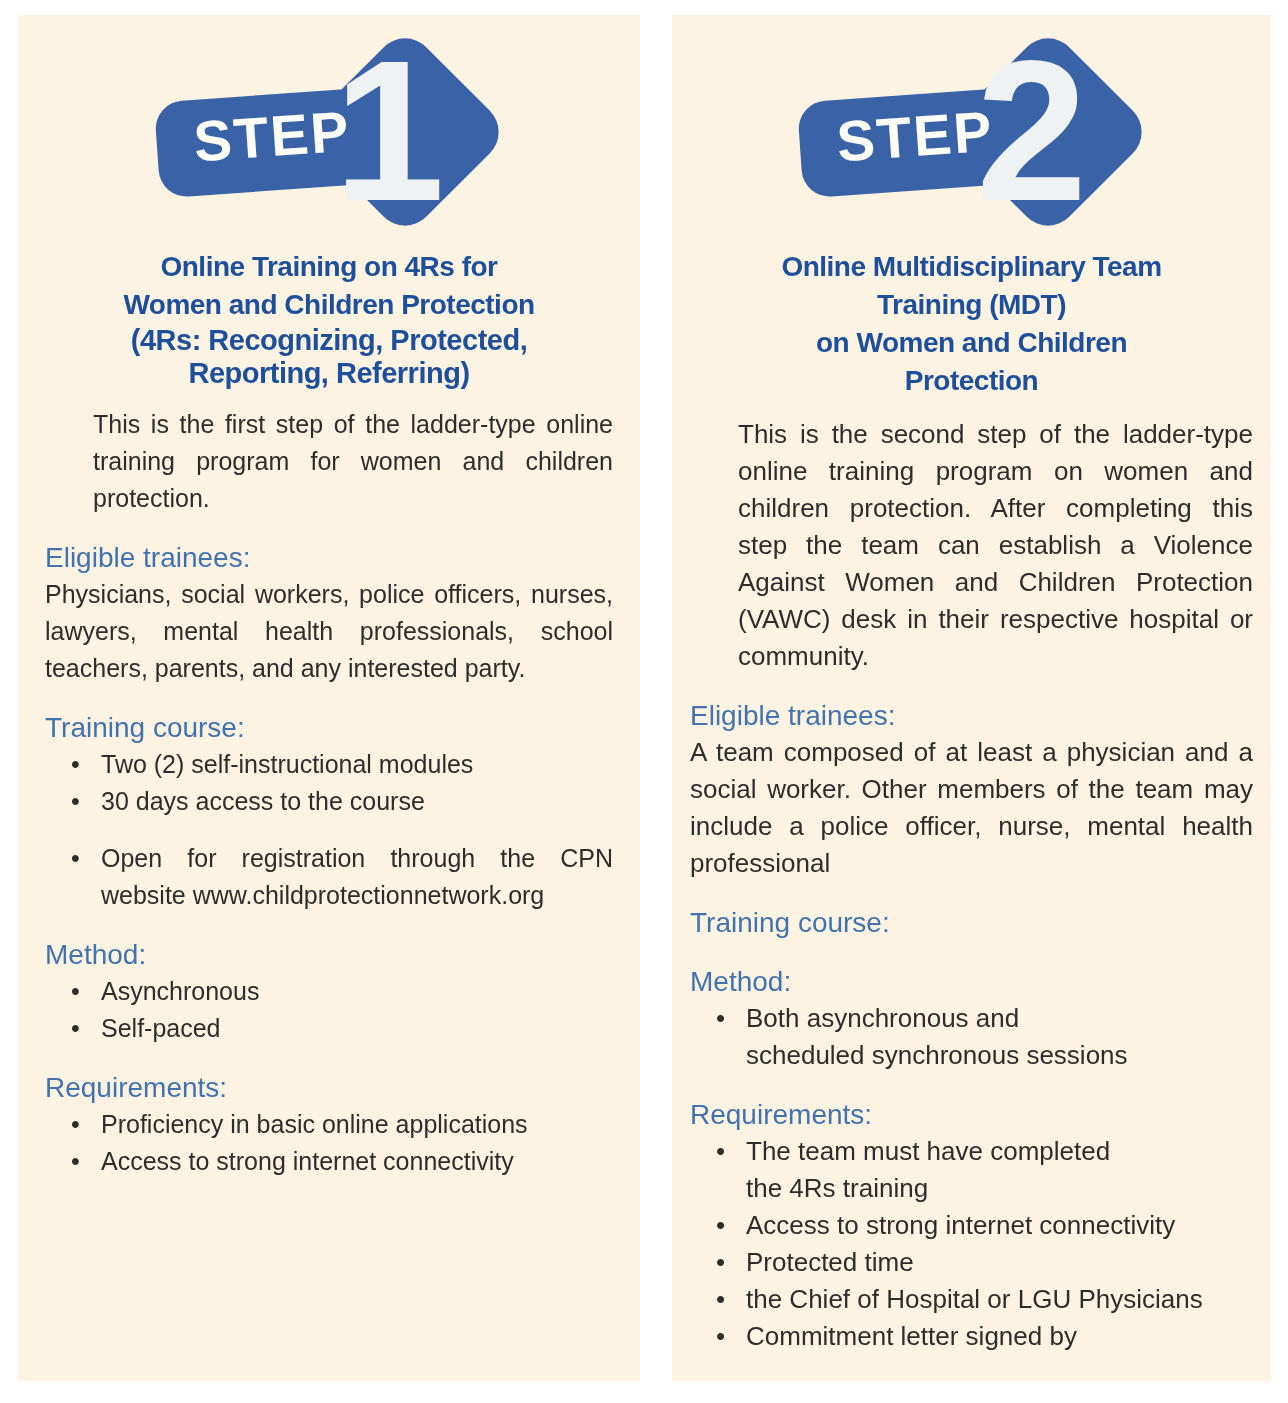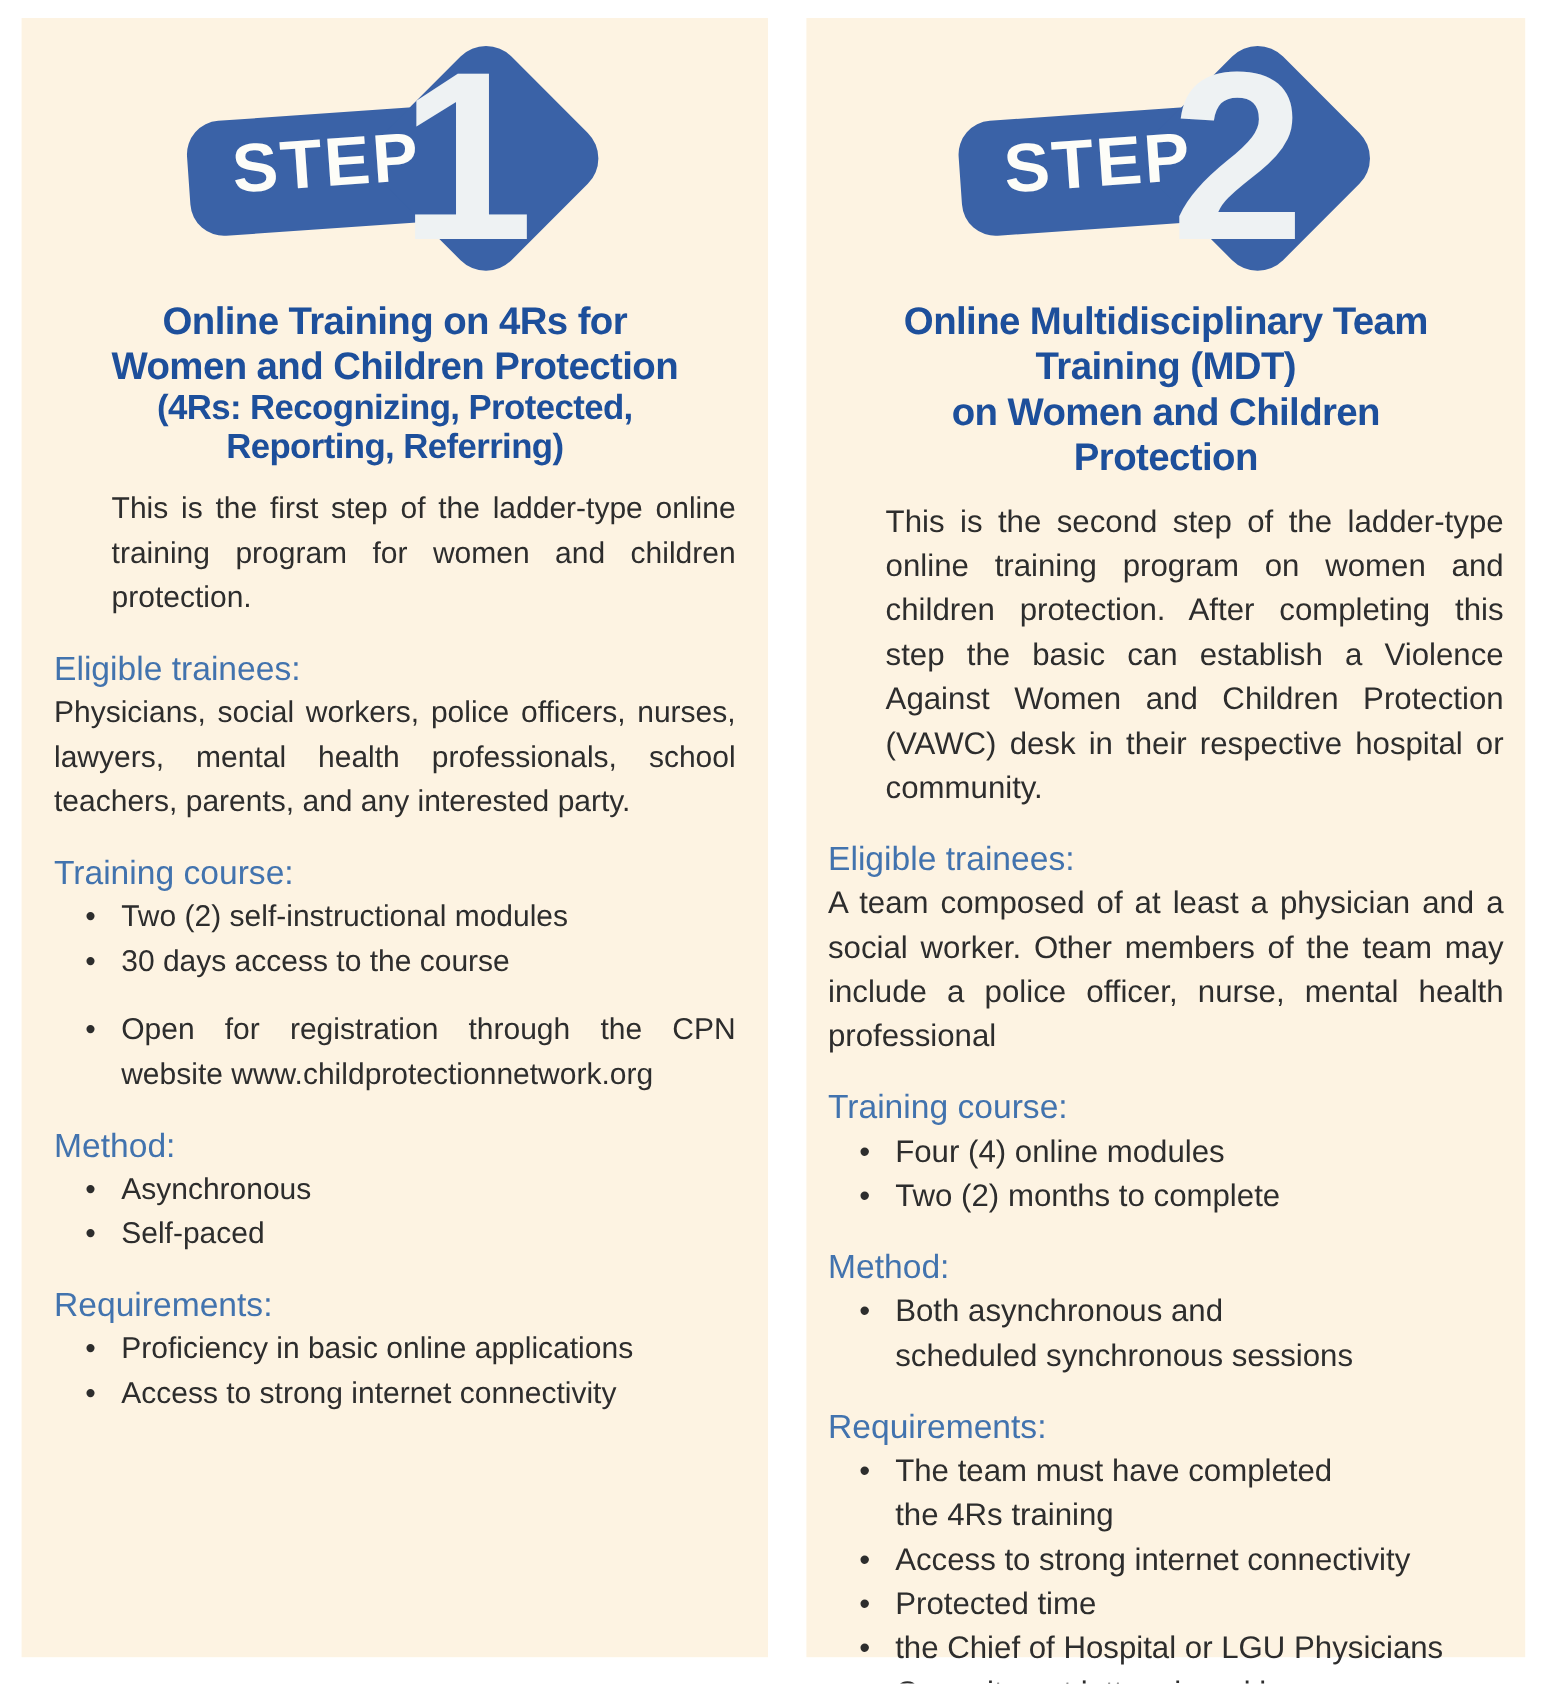--- a/index.html
+++ b/index.html
@@ -34,21 +34,21 @@
     color:#fdfdf8; transform:rotate(-4deg);
   }
   .step-number {
     position:absolute; left:235px; top:16px; width:150px; text-align:center;
     font-size:200px; line-height:200px; font-weight:bold; color:#eef2f3;
   }
 
   
   .title {
     margin-top:3px; text-align:center; color:#1d4f9b;
-    font-size:32px; font-weight:bold; line-height:38px; letter-spacing:-0.5px;
+    font-size:28px; font-weight:bold; line-height:38px; letter-spacing:-0.5px;
   }
   .subtitle {
     text-align:center; color:#1d4f9b;
     font-size:29px; font-weight:bold; line-height:33px; letter-spacing:-0.5px;
   }
 
   
   .intro { margin-top:16px; text-align:justify; line-height:37px;margin-left:48px; }
   .sec   { margin-top:22px; }
   .heading { color:#4273ae; font-size:28px; line-height:37px; }
@@ -137,36 +137,28 @@
     <div class="step-word">STEP</div>
     <div class="step-number">2</div>
   </div>
   <h1 class="title">
       <div class="tline">Online Multidisciplinary Team</div>
       <div class="tline">Training (MDT)</div>
       <div class="tline">on Women and Children</div>
       <div class="tline">Protection</div>
     </h1>
   <h2 class="subtitle"></h2>
-  <p class="intro">This is the second step of the ladder-type online training program on women and children protection.  After completing this step the basic can establish a Violence Against Women and Children Protection (VAWC) desk in their respective hospital or community.</p>
+  <p class="intro">This is the second step of the ladder-type online training program on women and children protection.  After completing this step the team can establish a Violence Against Women and Children Protection (VAWC) desk in their respective hospital or community.</p>
   <div class="sections">
       <section class="sec">
         <div class="heading">Eligible trainees:</div>
         <p class="para">A team composed of at least a physician and a social worker.  Other members of the team may include a police officer, nurse, mental health professional</p>
       </section>
       <section class="sec">
         <div class="heading">Training course:</div>
-        <ul class="bullets">
-          <li class="bullet-item">
-            <div class="bline"><span>Four (4) online modules</span></div>
-          </li>
-          <li class="bullet-item">
-            <div class="bline"><span>Two (2) months to complete</span></div>
-          </li>
-        </ul>
       </section>
       <section class="sec">
         <div class="heading">Method:</div>
         <ul class="bullets">
           <li class="bullet-item">
             <div class="bline"><span>Both asynchronous and</span></div>
             <div class="bline"><span>scheduled synchronous sessions</span></div>
           </li>
         </ul>
       </section>

